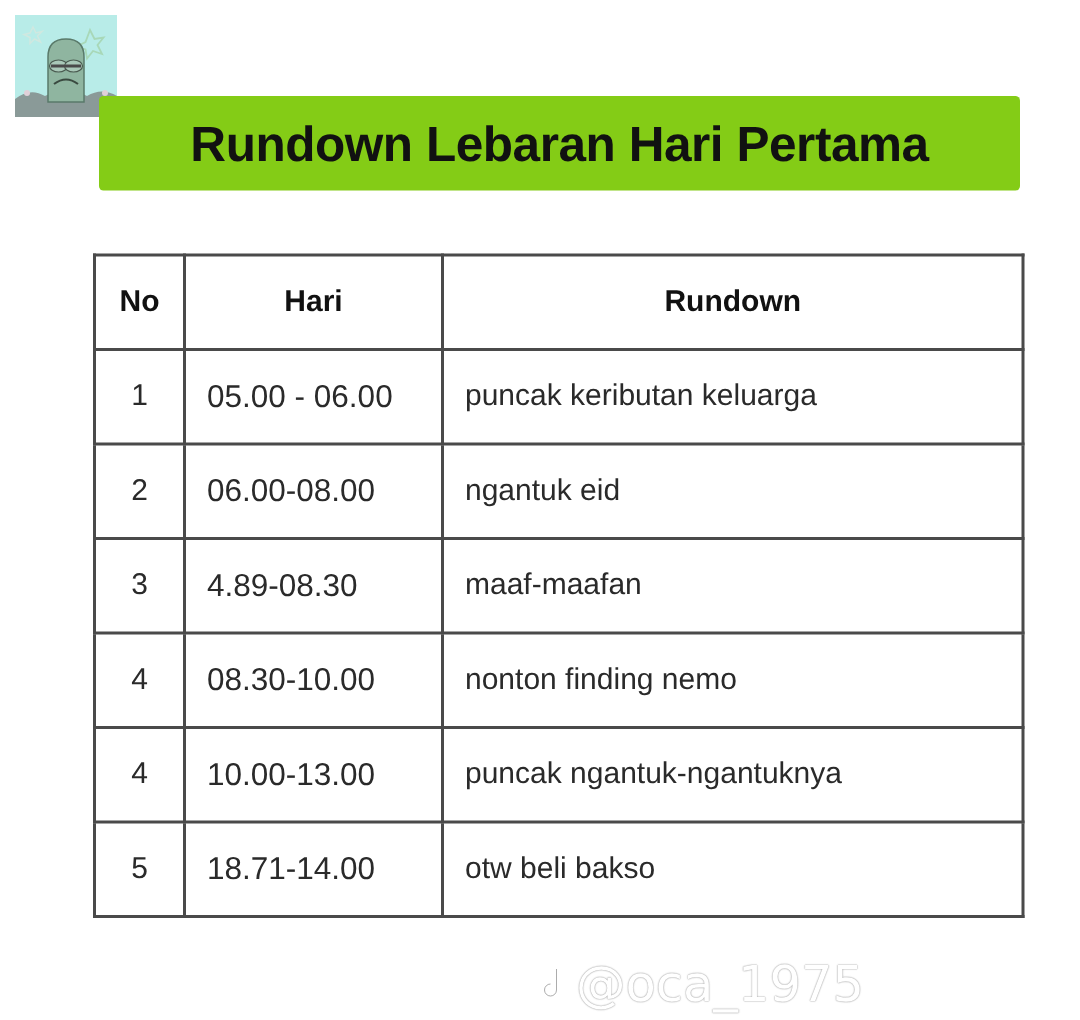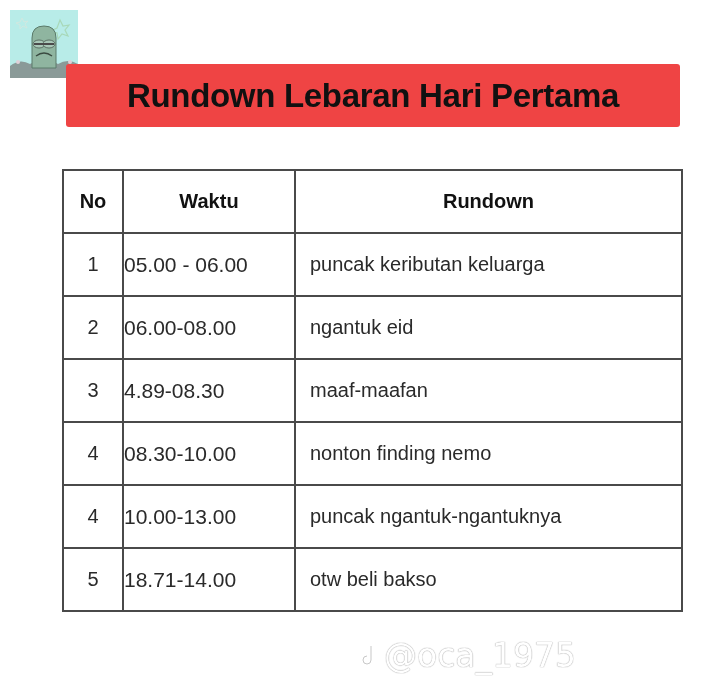--- a/index.html
+++ b/index.html
@@ -22,21 +22,21 @@
       width: 68px;
       height: 68px;
       overflow: hidden;
     }
     .title-banner {
       position: absolute;
       left: 66px;
       top: 64px;
       width: 614px;
       height: 63px;
-      background: #ef4444;
+      background: #84cc16;
       border-radius: 3px;
       display: flex;
       align-items: center;
       justify-content: center;
     }
     .title-text {
       font-family: "Liberation Sans", "DejaVu Sans", sans-serif;
       font-weight: bold;
       font-size: 33px;
       color: #111111;
@@ -63,20 +63,21 @@
       color: #111111;
       text-align: center;
       margin-top: 8px;
     }
     table.rundown td.no {
       text-align: center;
       color: #2a2a2a;
     }
     table.rundown td.waktu {
       text-align: left;
+      padding-left: 14px;
       color: #2a2a2a;
       font-size: 21px;
     }
     table.rundown td.kegiatan {
       text-align: left;
       padding-left: 14px;
       color: #2a2a2a;
       border-radius: 26px;
     }
     .col-no { width: 60px; }
@@ -125,21 +126,21 @@
 
 <table class="rundown">
   <colgroup>
     <col class="col-no">
     <col class="col-waktu">
     <col class="col-kegiatan">
   </colgroup>
   <thead>
     <tr>
       <th>No</th>
-      <th>Waktu</th>
+      <th>Hari</th>
       <th>Rundown</th>
     </tr>
   </thead>
   <tbody>
     <tr>
       <td class="no">1</td>
       <td class="waktu">05.00 - 06.00</td>
       <td class="kegiatan">puncak keributan keluarga</td>
     </tr>
     <tr>

